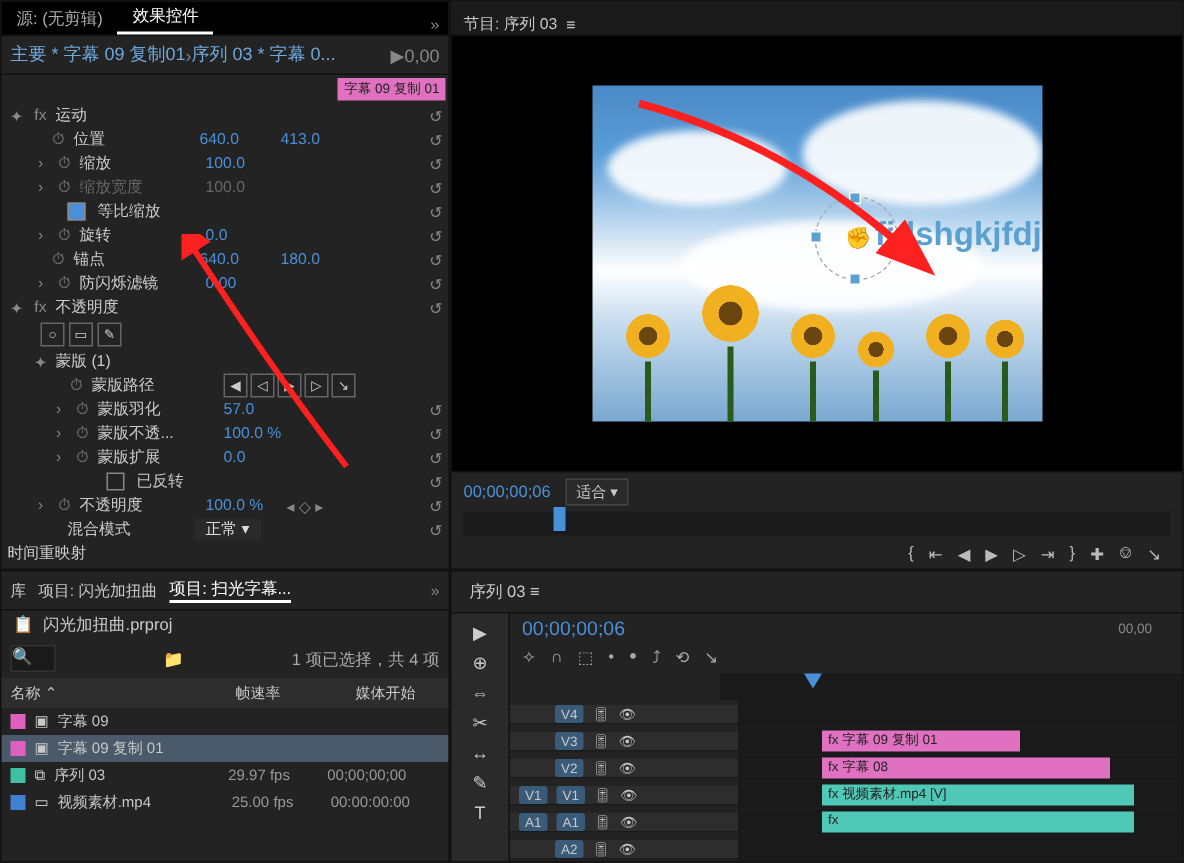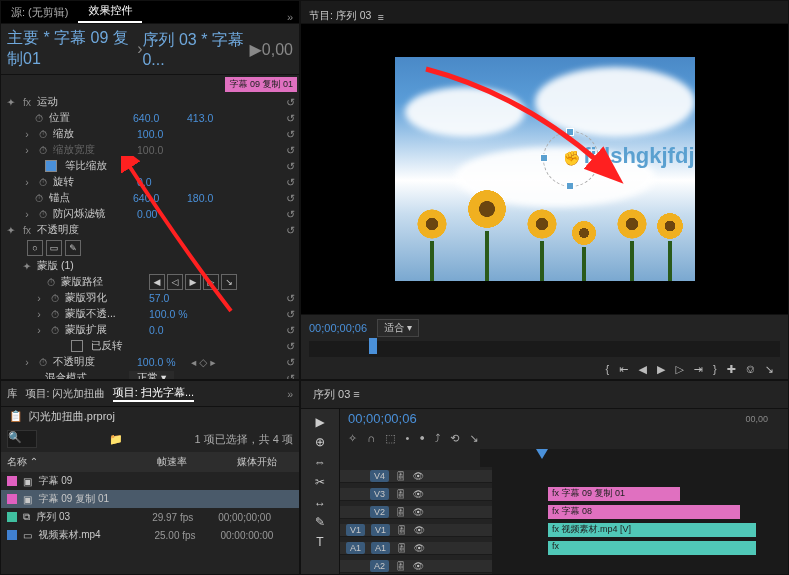--- a/index.html
+++ b/index.html
@@ -1,21 +1,21 @@
 <!DOCTYPE html>
 <html><head>
 <meta charset="utf-8">
 <style>
 html,body{margin:0;padding:0;background:#1e1e1e;font-family:"Microsoft YaHei",Arial,sans-serif;font-size:11px;color:#c8c8c8;width:789px;height:575px;overflow:hidden}
 .app{display:grid;grid-template-columns:300px 489px;grid-template-rows:380px 195px;width:789px;height:575px}
 .panel{background:#232323;border:1px solid #111;box-sizing:border-box;overflow:hidden;position:relative}
 .tabs{display:flex;align-items:flex-end;height:22px;background:#000000;border-bottom:1px solid #111}
 .tab{padding:3px 10px;font-size:11px;color:#aaa}
 .tab.active{color:#fff;border-bottom:2px solid #fff}
-.crumb{display:flex;gap:0;align-items:center;padding:4px 6px;font-size:16px;color:#6fa8dc;border-bottom:1px solid #111}
+.crumb{display:flex;gap:0;align-items:center;padding:4px 6px;font-size:12px;color:#6fa8dc;border-bottom:1px solid #111}
 .crumb span{color:#6fa8dc}
 .fx-body{height:310px;overflow-y:auto}
 .row{display:flex;align-items:center;height:16px;padding:0 4px;gap:4px;font-size:10.5px}
 .row .icon{width:12px;text-align:center;color:#888}
 .row .indent1{width:12px}
 .row .indent2{width:24px}
 .row .indent3{width:36px}
 .row .label{flex:0 0 80px;color:#ccc}
 .row .label.dim{color:#666}
 .row .val{color:#4a90d9;flex:0 0 50px}

